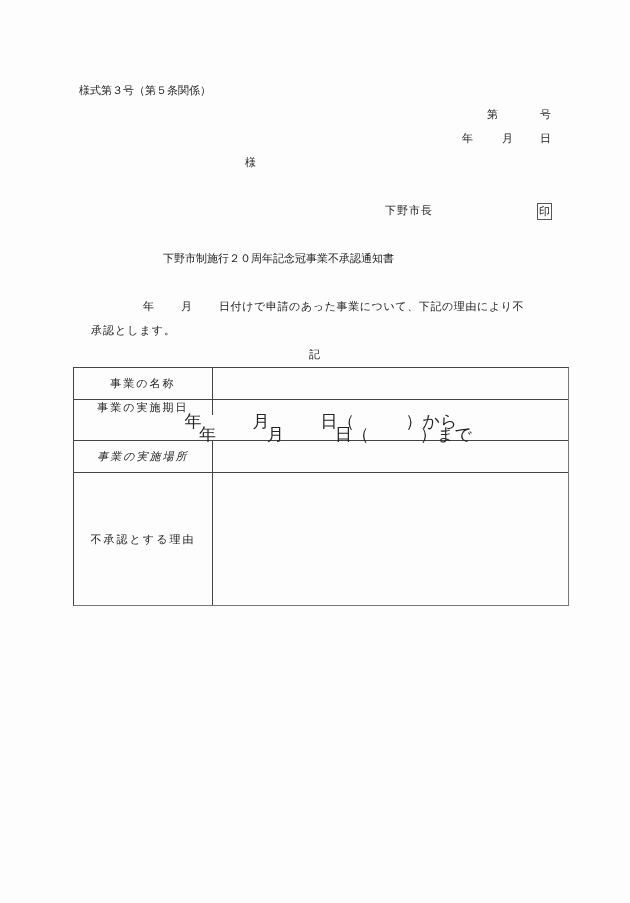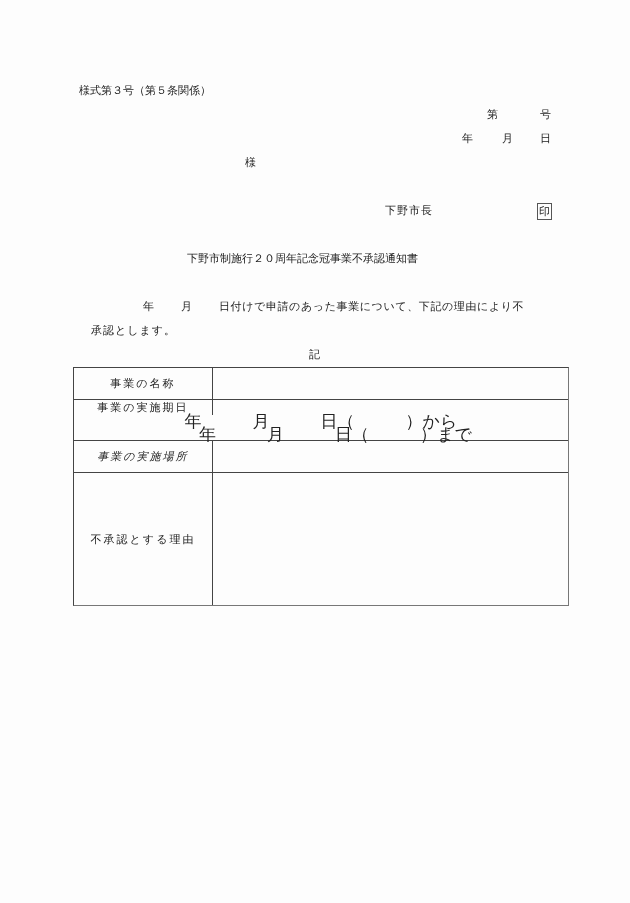--- a/index.html
+++ b/index.html
@@ -23,21 +23,21 @@
 
 <div class="abs" style="left:462px;top:133px;">年</div>
 <div class="abs" style="left:502px;top:133px;">月</div>
 <div class="abs" style="left:540px;top:133px;">日</div>
 
 <div class="abs" style="left:245px;top:157px;">様</div>
 
 <div class="abs" style="left:385px;top:205px;letter-spacing:1px;">下野市長</div>
 <div class="seal">印</div>
 
-<div class="abs" style="left:187px;top:253px;">下野市制施行２０周年記念冠事業不承認通知書</div>
+<div class="abs" style="left:163px;top:253px;">下野市制施行２０周年記念冠事業不承認通知書</div>
 
 <div class="abs" style="left:143px;top:301px;">年</div>
 <div class="abs" style="left:181px;top:301px;">月</div>
 <div class="abs" style="left:219px;top:301px;letter-spacing:0.6px;">日付けで申請のあった事業について、下記の理由により不</div>
 <div class="abs" style="left:79px;top:325px;letter-spacing:1px;margin-left:12px;">承認とします。</div>
 
 <div class="abs" style="left:309px;top:349px;">記</div>
 
 <div class="tbl">
   <div class="row" style="height:32px;">

